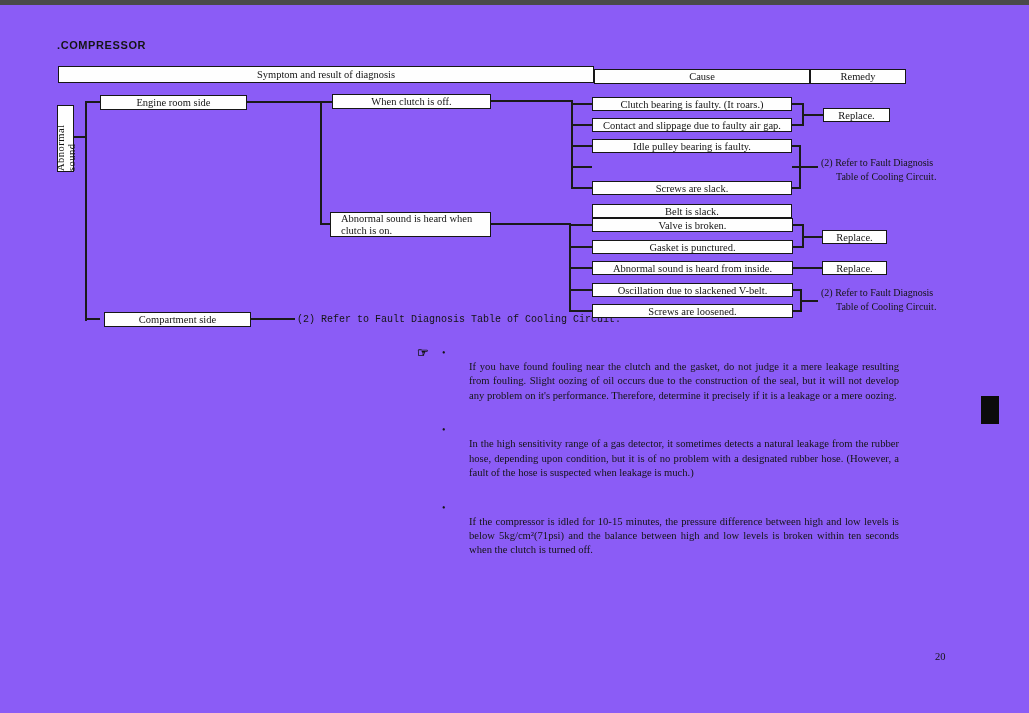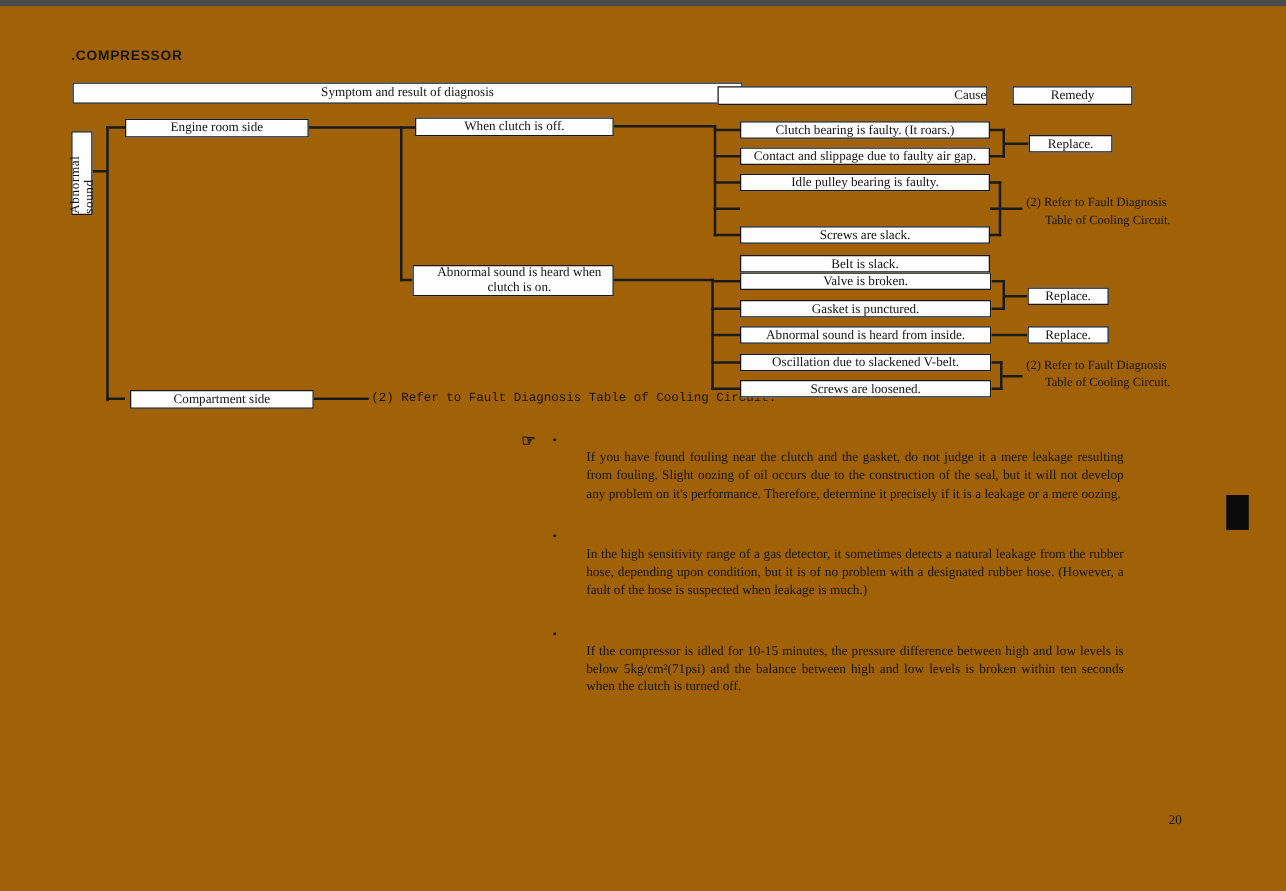--- a/index.html
+++ b/index.html
@@ -1,28 +1,28 @@
 <!DOCTYPE html>
 <html><head>
 <meta charset="utf-8">
 <style>
   html,body{margin:0;padding:0;background:#e8e8e8;}
   #page{
-    position:relative;width:1029px;height:713px;background:#a16207;
+    position:relative;width:1029px;height:713px;background:#8b5cf6;
     font-family:"Liberation Serif","DejaVu Serif",serif;color:#141414;
     overflow:hidden;
   }
   .topbar{position:absolute;left:0;top:0;width:1029px;height:5px;background:#4a4a4a;}
   .doc-title{position:absolute;left:57px;top:39px;font-family:"Liberation Sans","DejaVu Sans",sans-serif;
     font-weight:bold;font-size:11px;letter-spacing:0.6px;}
   .hbox{position:absolute;border:1.5px solid #161616;box-sizing:border-box;
     display:flex;align-items:center;justify-content:center;font-size:10.5px;background:#fefefe;}
   .fbox{position:absolute;border:1.5px solid #161616;box-sizing:border-box;
     display:flex;align-items:center;justify-content:center;font-size:10.5px;background:#fefefe;z-index:2;}
-  .fbox.left{justify-content:flex-start;padding-left:10px;line-height:11.5px;text-align:center;}
+  .fbox.left{justify-content:flex-start;padding-left:10px;line-height:11.5px;}
   .vtext{writing-mode:vertical-rl;transform:rotate(180deg);font-size:10.5px;letter-spacing:0.5px;}
   .ln{position:absolute;background:#1a1a1a;z-index:1;}
   .refer{position:absolute;font-size:10px;line-height:13.5px;white-space:nowrap;}
   .refer .l2{display:block;padding-left:15px;}
   .notes{position:absolute;left:417px;top:346px;width:496px;display:flex;}
   .hand{width:25px;font-size:13px;font-weight:bold;flex:none;line-height:14px;}
   .bullets{flex:1;}
   .note-row{display:flex;margin-bottom:6.5px;}
   .note-bullet{width:13px;flex:none;font-size:10px;line-height:14.3px;}
   .note-text{flex:1;font-size:10.6px;line-height:14.3px;text-align:justify;margin:14px;}
@@ -33,21 +33,21 @@
 <body>
 
 <div id="page">
 
   <div class="topbar"></div>
   <div class="doc-title">.COMPRESSOR</div>
 
   <div class="hbox" style="left:58px;top:66px;width:536px;height:17px;">
     <span>Symptom and result of diagnosis</span>
   </div>
-  <div class="hbox" style="left:574px;top:69px;width:216px;height:15px;justify-content:flex-end;">
+  <div class="hbox" style="left:594px;top:69px;width:216px;height:15px;">
     <span>Cause</span>
   </div>
   <div class="hbox" style="left:810px;top:69px;width:96px;height:15px;">
     <span>Remedy</span>
   </div>
 
   <div class="fbox" style="left:57px;top:105px;width:17px;height:67px;">
     <span class="vtext">Abnormal sound</span>
   </div>
 

